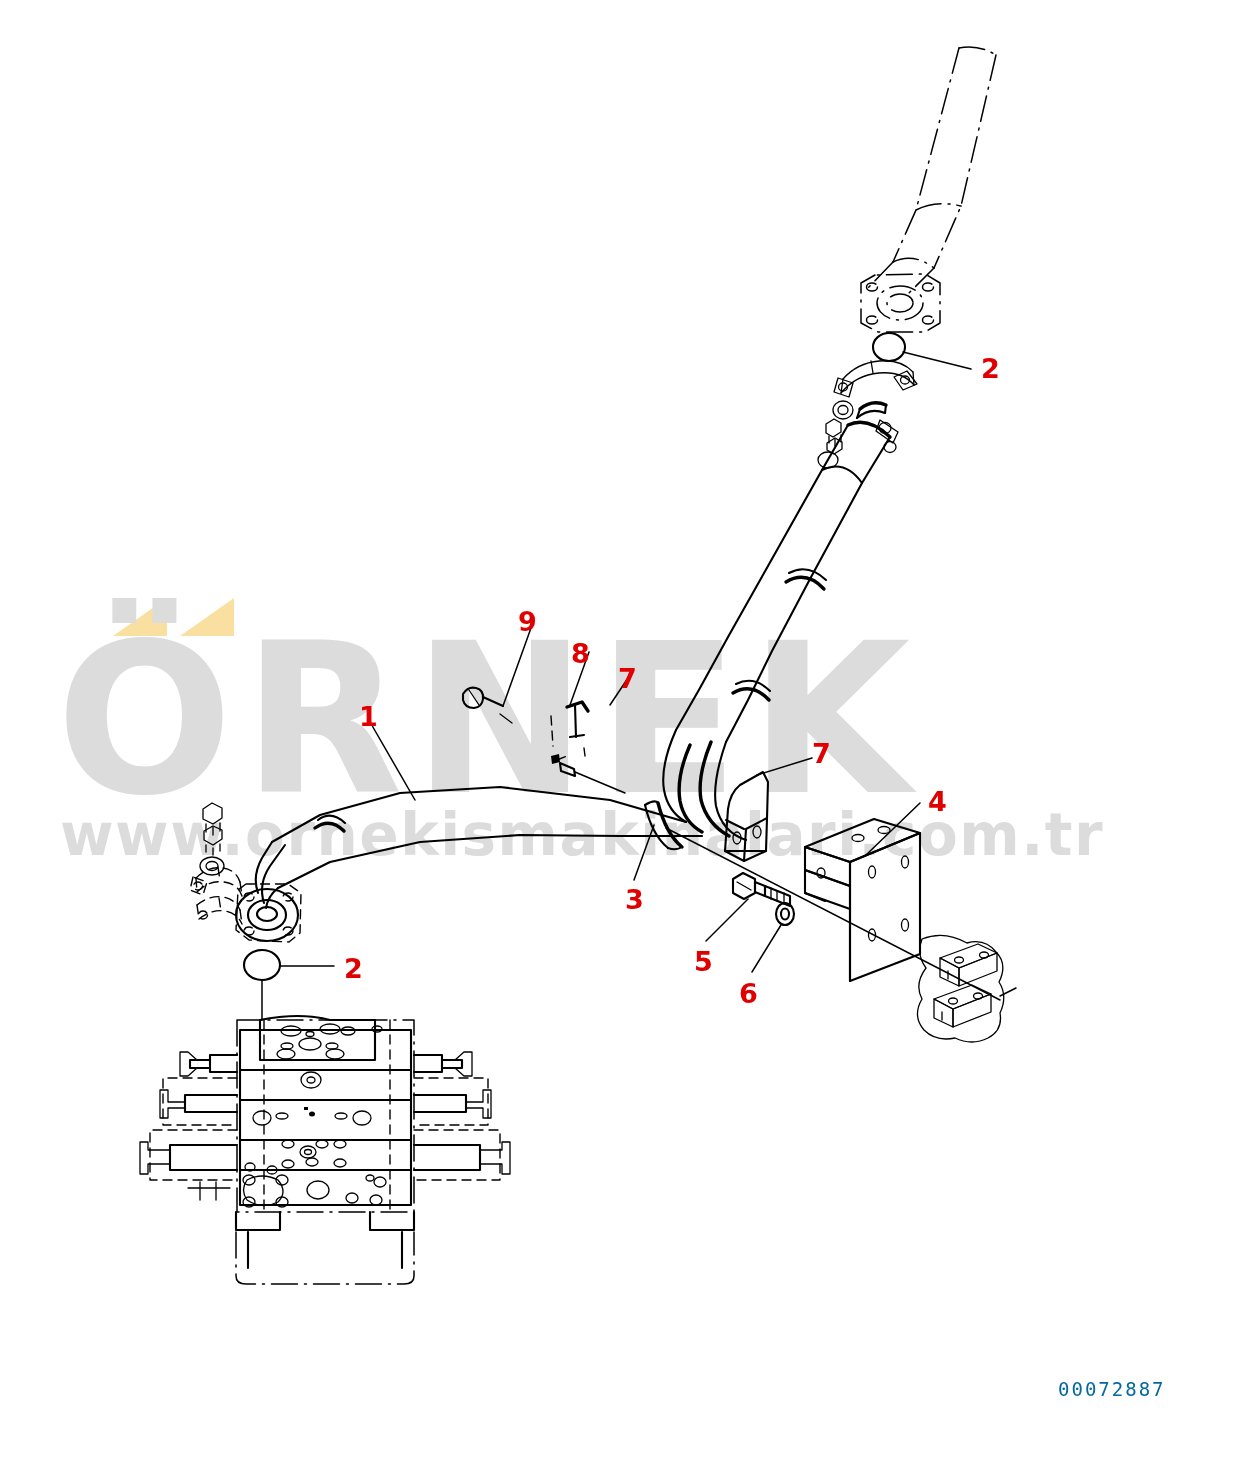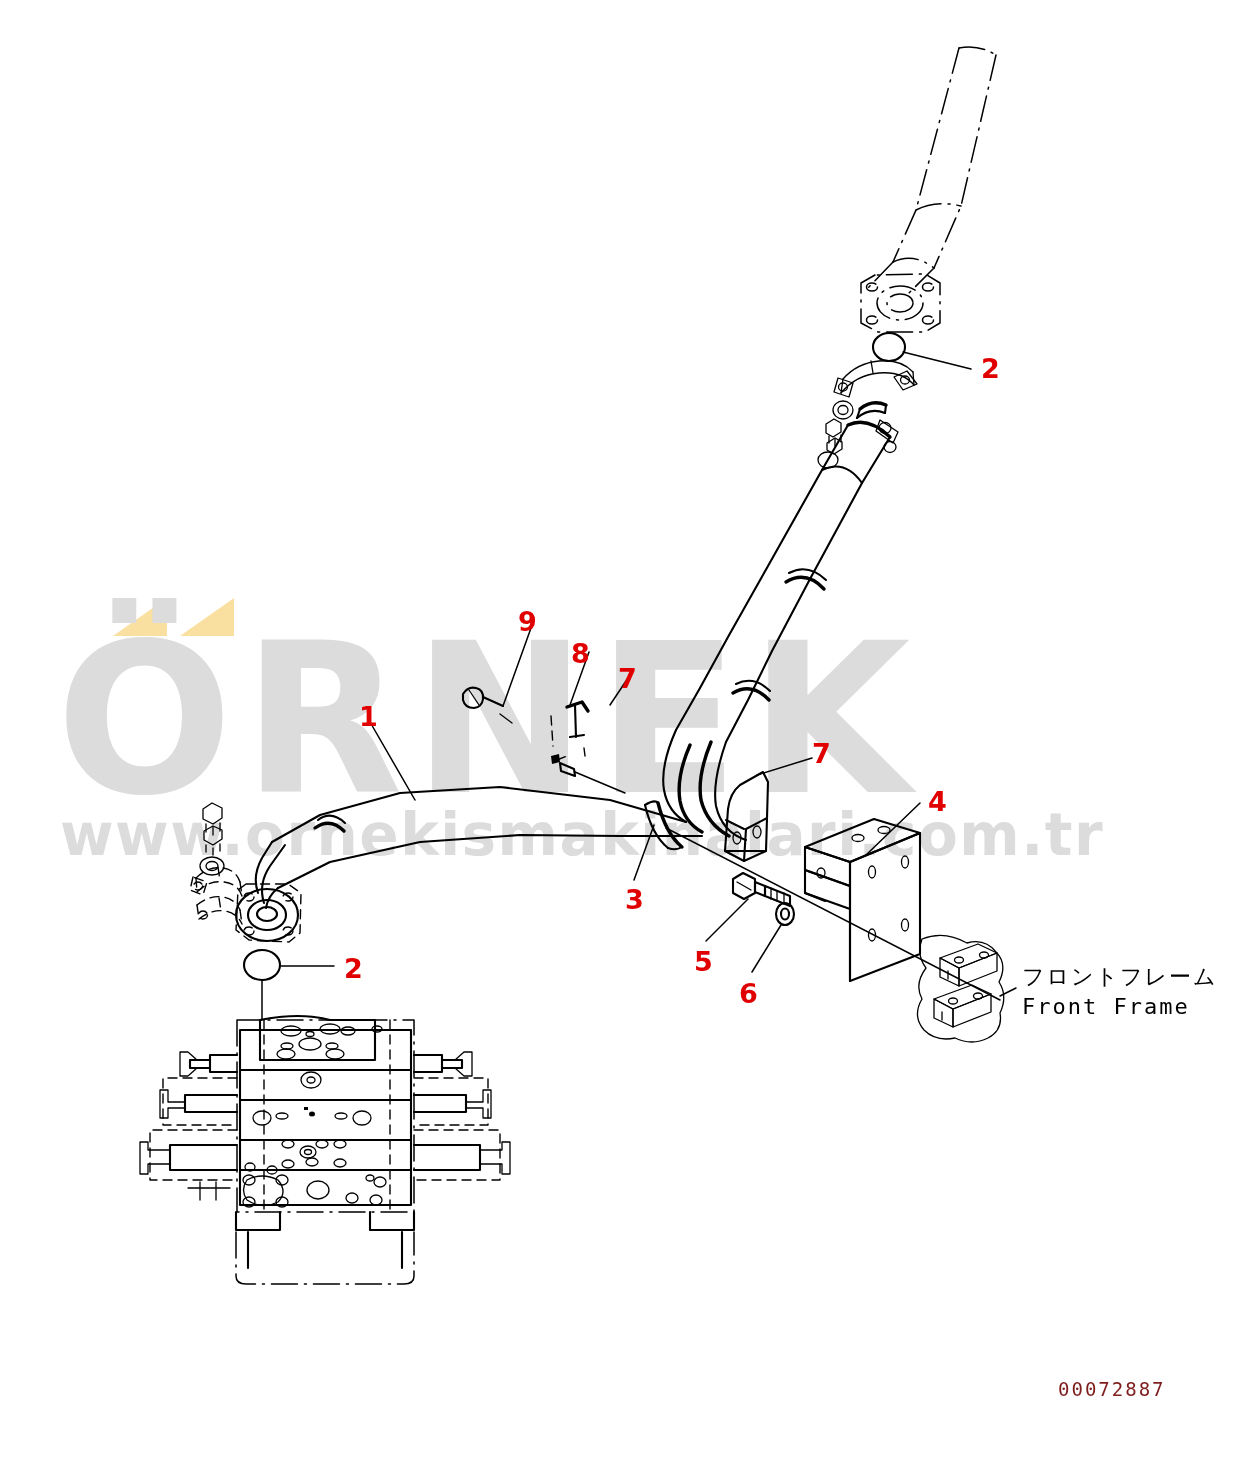--- a/index.html
+++ b/index.html
@@ -81,21 +81,21 @@
     text-align:center;
   }
   .jplabel .jp{display:block;}
   .jplabel .en{display:block;}
   #label-front-frame{left:1022px; top:962px; text-align:left;}
   #label-main-valve{left:232px; top:1288px; text-align:center;}
   #part-code{
     position:absolute;
     left:1058px; top:1378px;
     z-index:5;
-    color:#7f1d1d;
+    color:#0369a1;
     font-family:"DejaVu Sans Mono", monospace;
     font-size:19px;
     letter-spacing:2px;
   }
 </style>
 </head>
 <body>
 
 <div id="page">
 
@@ -430,21 +430,17 @@
   <div class="callout" style="left:571px; top:640px;">8</div>
   <div class="callout" style="left:618px; top:665px;">7</div>
   <div class="callout" style="left:359px; top:703px;">1</div>
   <div class="callout" style="left:812px; top:740px;">7</div>
   <div class="callout" style="left:928px; top:788px;">4</div>
   <div class="callout" style="left:625px; top:886px;">3</div>
   <div class="callout" style="left:694px; top:948px;">5</div>
   <div class="callout" style="left:739px; top:980px;">6</div>
   <div class="callout" style="left:344px; top:955px;">2</div>
 
-  <div class="jplabel" id="label-front-frame">
-    <span class="jp">フロントフレーム</span>
-    <span class="en">Front Frame</span>
-  </div>
 
 
   <div id="part-code">00072887</div>
 
 </div>
 
 </body></html>

